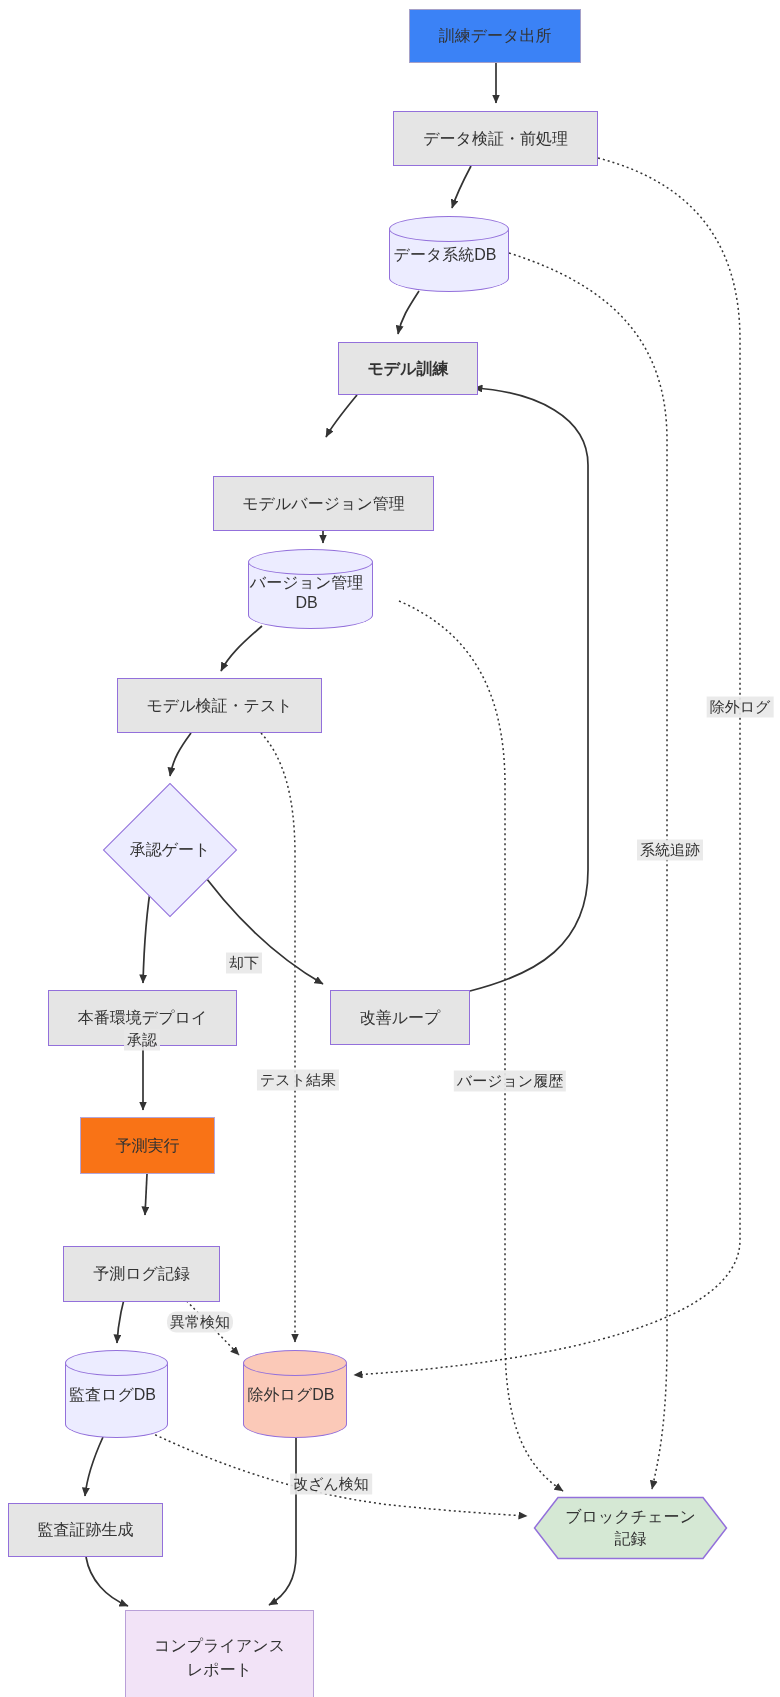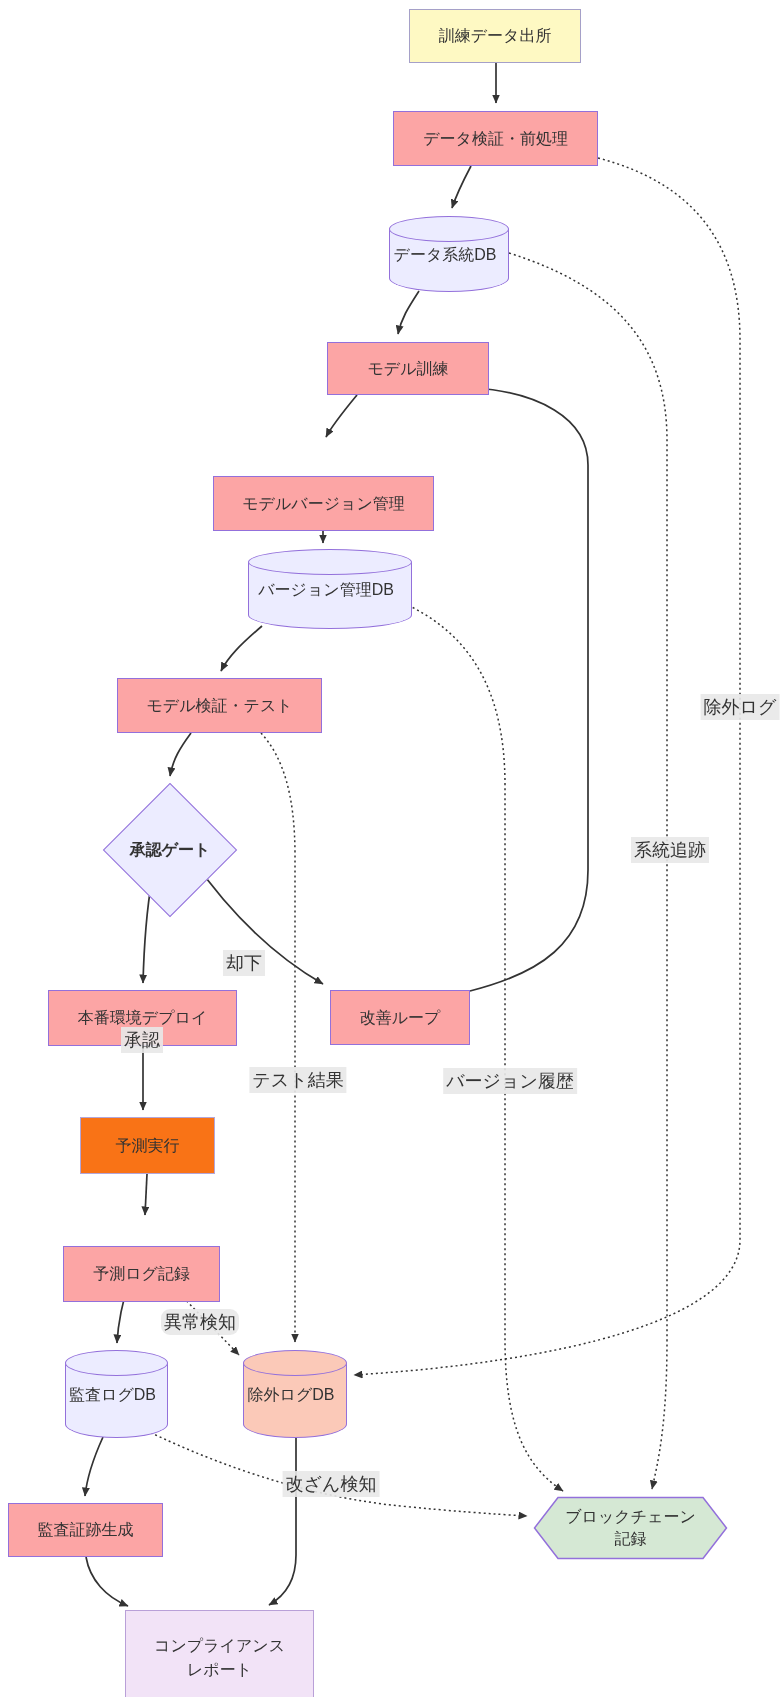--- a/index.html
+++ b/index.html
@@ -4,62 +4,62 @@
 <style>
   html,body{margin:0;padding:0;background:#ffffff;}
   #canvas{
     position:relative;width:780px;height:1697px;background:#ffffff;
     font-family:"Liberation Sans","DejaVu Sans",sans-serif;color:#333333;
     overflow:hidden;
   }
   #edges{position:absolute;left:0;top:0;z-index:0;pointer-events:none;}
   .node{
     position:absolute;z-index:1;display:flex;align-items:center;justify-content:center;
-    background:#fca5a5;border:1px solid #9370DB;color:#333;font-size:16px;
+    background:#e5e5e5;border:1px solid #9370DB;color:#333;font-size:16px;
     text-align:center;white-space:pre-line;line-height:1.45;box-sizing:border-box;
   }
   
-  .n-source{left:409px;top:9px;width:172px;height:54px;background:#fef9c3;border-color:#a5a0c8;}
+  .n-source{left:409px;top:9px;width:172px;height:54px;background:#3b82f6;border-color:#a5a0c8;}
   .n-preprocess{left:393px;top:111px;width:205px;height:55px;}
-  .n-training{left:327px;top:342px;width:162px;height:53px;}
+  .n-training{left:338px;top:342px;width:140px;height:53px;font-weight:bold;}
   .n-version-mgmt{left:213px;top:444px;width:221px;height:55px;margin-top:32px;}
   .n-validation{left:117px;top:678px;width:205px;height:55px;}
   .n-deploy{left:48px;top:990px;width:189px;height:56px;}
   .n-improvement{left:330px;top:990px;width:140px;height:55px;}
   .n-inference{left:80px;top:1117px;width:135px;height:57px;background:#f97316;border-color:#b3a6d9;}
   .n-prediction-log{left:63px;top:1222px;width:157px;height:56px;margin-top:24px;}
   .n-audit-trail{left:8px;top:1503px;width:155px;height:54px;}
   .n-report{left:125px;top:1610px;width:189px;height:95px;background:#f2e3f7;border-color:#b9a0d8;}
   
   .cyl{position:absolute;z-index:1;}
   .n-lineage-db{left:389px;top:216px;width:120px;height:76px;}
-  .n-version-db{left:248px;top:549px;width:164px;height:80px;text-decoration:underline;}
+  .n-version-db{left:248px;top:549px;width:125px;height:80px;text-decoration:underline;}
   .n-audit-db{left:65px;top:1350px;width:103px;height:88px;}
   .n-exclusion-db{left:243px;top:1350px;width:104px;height:88px;}
   .cyl .cyl-top{position:absolute;left:0;right:0;top:0;height:26px;border:1px solid #9370DB;
     border-radius:50%;background:#ECECFF;box-sizing:border-box;z-index:2;}
   .cyl .cyl-body{position:absolute;left:0;right:0;top:13px;bottom:0;background:#ECECFF;
     border:1px solid #9370DB;border-top:none;box-sizing:border-box;
     border-radius:0 0 50% 50% / 0 0 14px 14px;z-index:1;}
   .cyl .cyl-label{position:absolute;left:0;right:8px;top:50%;transform:translateY(-42%);
     text-align:center;font-size:16px;z-index:3;}
   .cyl.salmon .cyl-top,.cyl.salmon .cyl-body{background:#fbc9b8;}
   
-  .n-gate{position:absolute;left:103px;top:783px;width:134px;height:134px;z-index:1;font-weight:bold;}
+  .n-gate{position:absolute;left:103px;top:783px;width:134px;height:134px;z-index:1;}
   .n-gate .diamond-shape{position:absolute;left:50%;top:50%;width:95px;height:95px;
     transform:translate(-50%,-50%) rotate(45deg);background:#ECECFF;border:1px solid #9370DB;box-sizing:border-box;}
   .n-gate .diamond-label{position:absolute;left:0;right:0;top:50%;transform:translateY(-50%);
     text-align:center;font-size:16px;}
   
   .n-blockchain{position:absolute;left:533px;top:1496px;width:195px;height:64px;z-index:1;}
   .n-blockchain .hex-label{position:absolute;left:0;right:0;top:50%;transform:translateY(-50%);
     text-align:center;font-size:16px;white-space:pre-line;line-height:1.4;font-family:Liberation Serif, serif;}
   
   .elabel{position:absolute;z-index:2;transform:translate(-50%,-50%);
-    background:rgba(232,232,232,0.9);color:#333;font-size:18px;padding:1px 3px;white-space:nowrap;}
+    background:rgba(232,232,232,0.9);color:#333;font-size:15px;padding:1px 3px;white-space:nowrap;}
   .l-approve{left:142px;top:1008px;margin-top:32px;}
   .l-reject{left:244px;top:963px;}
   .l-test{left:298px;top:1080px;}
   .l-version{left:510px;top:1081px;}
   .l-exclusion{left:740px;top:707px;}
   .l-lineage{left:670px;top:850px;}
   .l-anomaly{left:200px;top:1322px;border-radius:9px;}
   .l-tamper{left:331px;top:1484px;}
 </style>
 </head>

